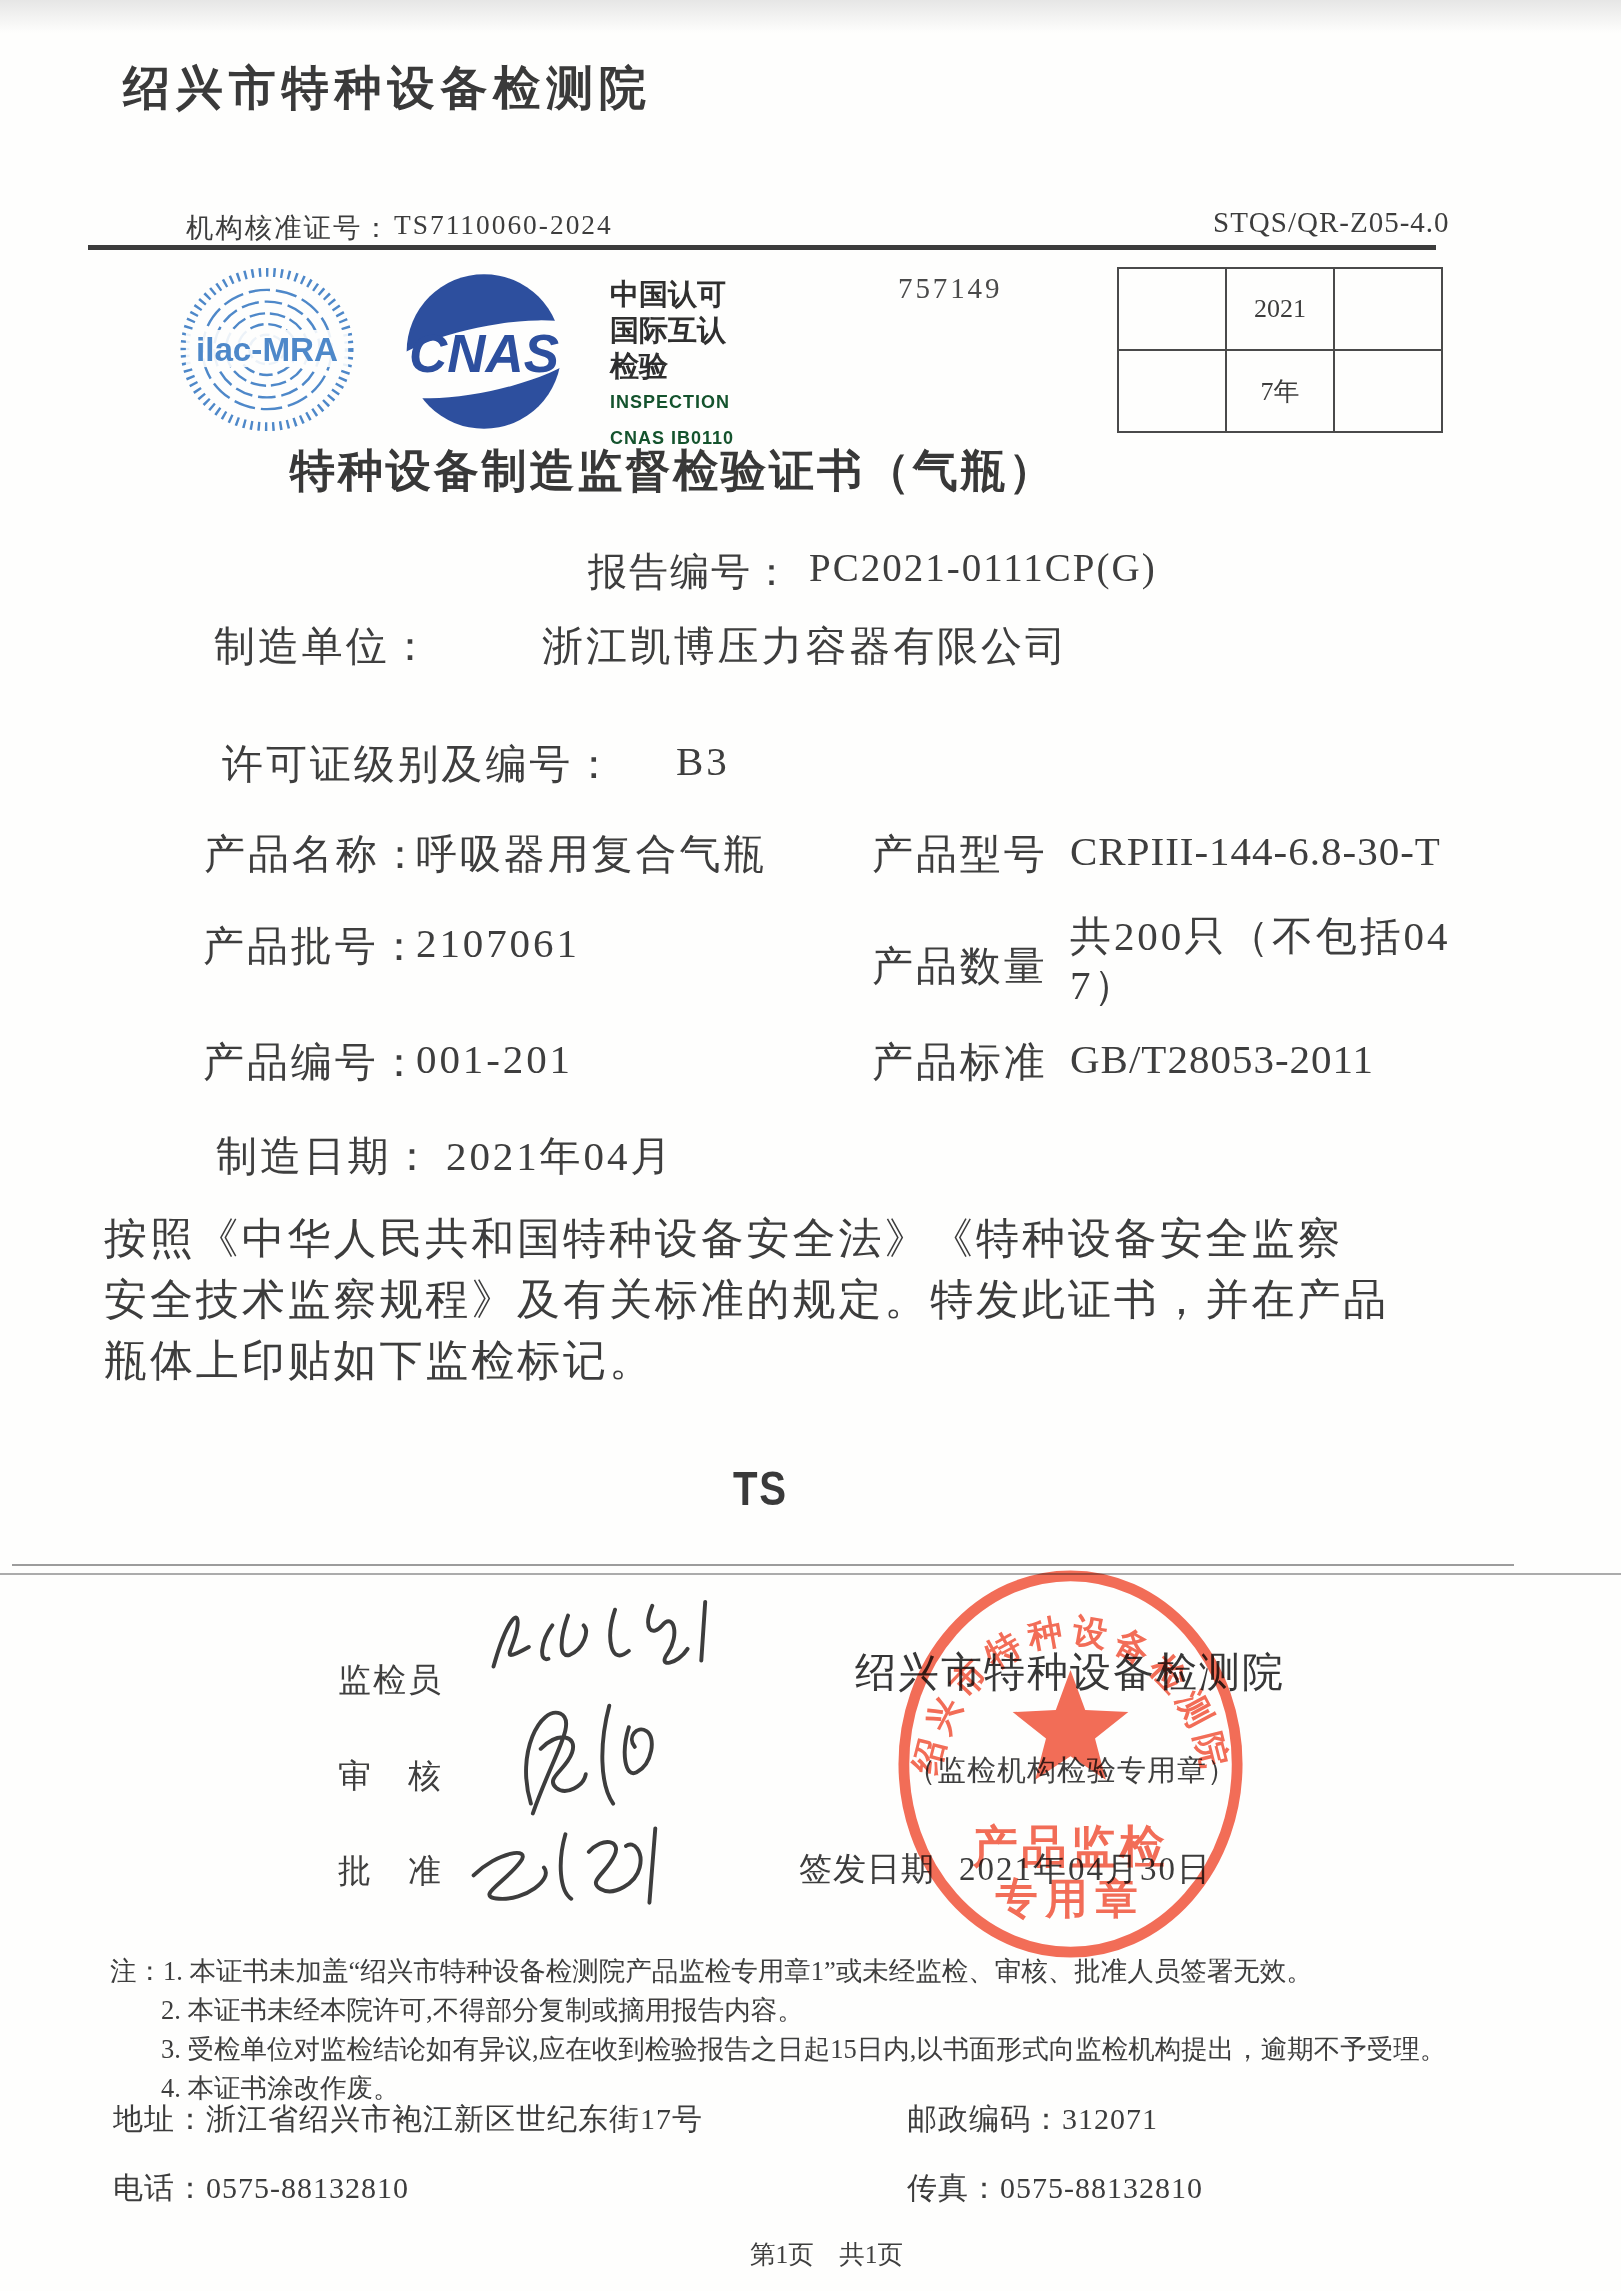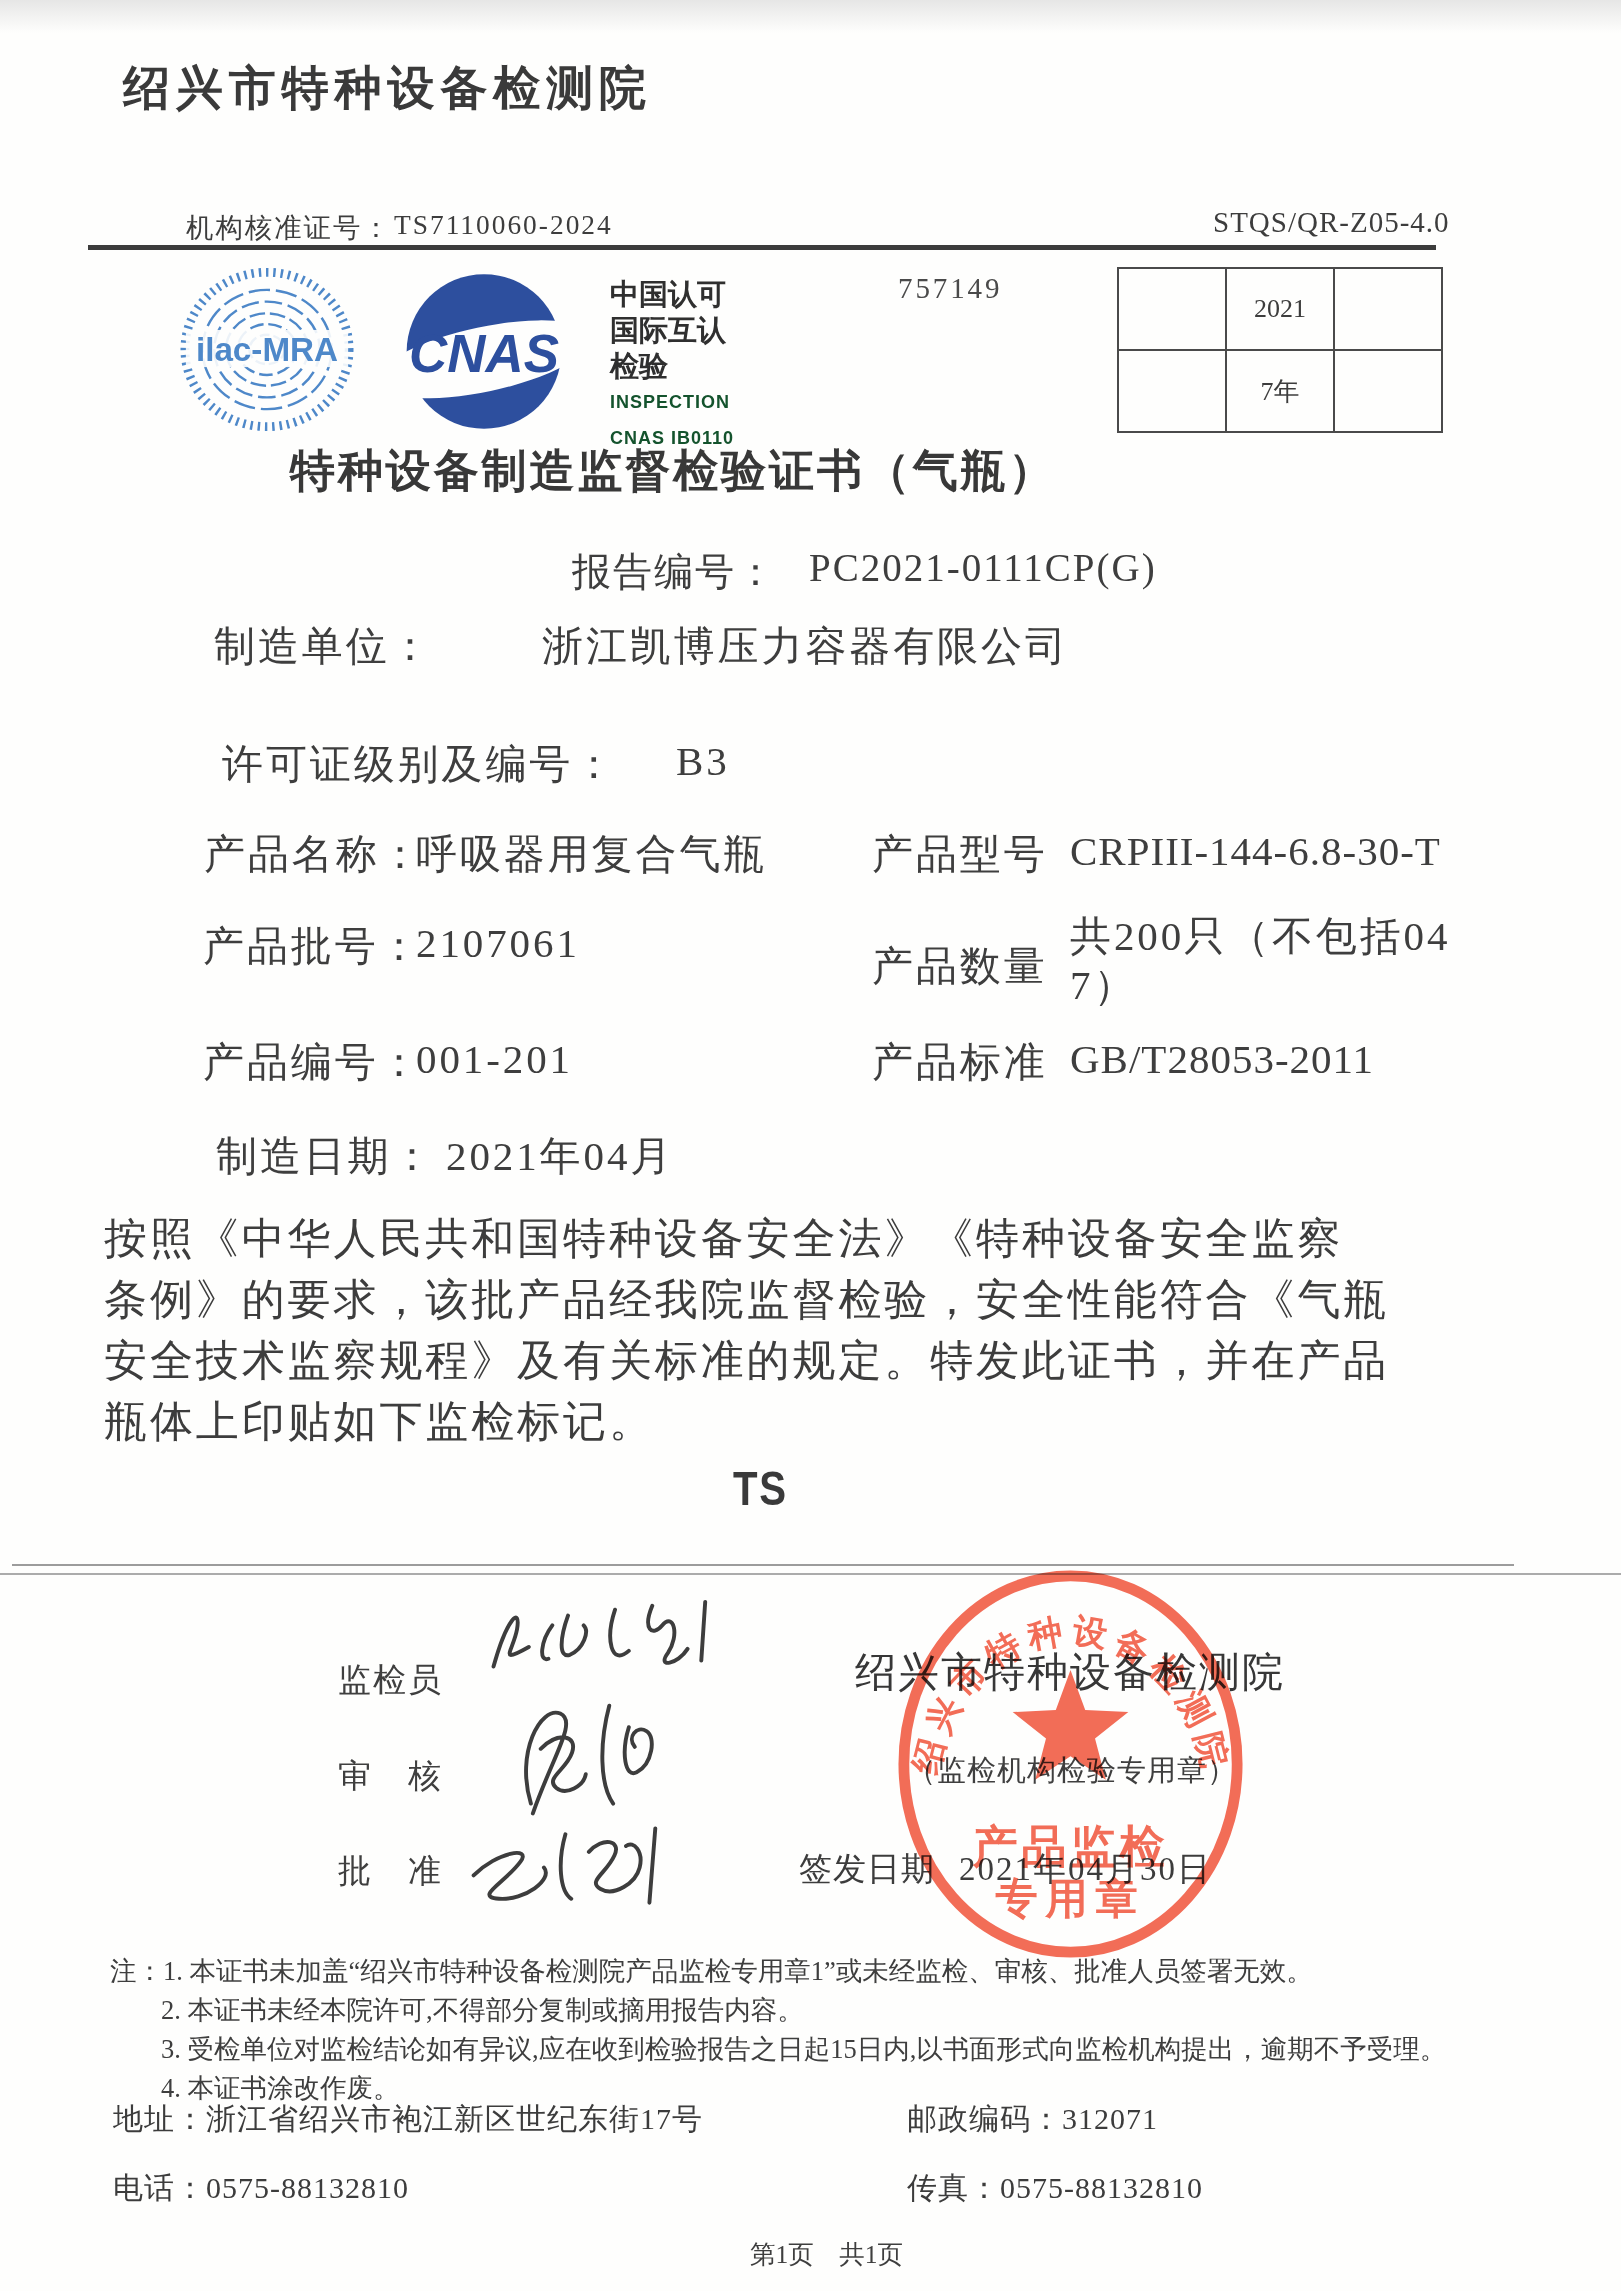--- a/index.html
+++ b/index.html
@@ -94,21 +94,21 @@
     <tr>
       <td></td>
       <td>7年</td>
       <td></td>
     </tr>
   </tbody>
     </table>
 
   <div class="abs cert-title" style="left:290px;top:441px;">特种设备制造监督检验证书（气瓶）</div>
 
-  <div class="abs field-sm" style="left:572px;top:545px;">报告编号：</div>
+  <div class="abs field-sm" style="left:588px;top:545px;">报告编号：</div>
   <div class="abs field-sm" style="left:809px;top:545px;">PC2021-0111CP(G)</div>
 
   <div class="abs field" style="left:214px;top:619px;">制造单位：</div>
   <div class="abs field" style="left:542px;top:619px;">浙江凯博压力容器有限公司</div>
 
   <div class="abs field" style="left:222px;top:737px;">许可证级别及编号：</div>
   <div class="abs field" style="left:676px;top:737px;">B3</div>
 
   <div class="abs field" style="left:204px;top:827px;">产品名称：</div>
   <div class="abs field" style="left:416px;top:827px;">呼吸器用复合气瓶</div>
@@ -123,21 +123,20 @@
   <div class="abs field" style="left:203px;top:1035px;">产品编号：</div>
   <div class="abs field" style="left:416px;top:1035px;">001-201</div>
   <div class="abs field" style="left:872px;top:1035px;">产品标准</div>
   <div class="abs field" style="left:1070px;top:1035px;letter-spacing:1px;">GB/T28053-2011</div>
 
   <div class="abs field" style="left:216px;top:1129px;">制造日期：</div>
   <div class="abs field" style="left:446px;top:1129px;">2021年04月</div>
 
   <div class="abs" style="left:104px;top:1208px;width:1372px;">
     <div class="para-line">按照《中华人民共和国特种设备安全法》《特种设备安全监察</div>
-    <div class="para-line">条例》的要求，该批产品经我院监督检验，安全性能符合《气瓶</div>
     <div class="para-line">安全技术监察规程》及有关标准的规定。特发此证书，并在产品</div>
     <div class="para-line">瓶体上印贴如下监检标记。</div>
   </div>
 
   <div class="abs ts-mark" style="left:733px;top:1460px;">TS</div>
 
   <div class="abs thin-rule" style="left:11.8px;top:1564px;width:1502px;background:#9c9c9c;"></div>
   <div class="abs thin-rule" style="left:0;top:1573px;width:1621px;background:#ababab;"></div>
 
   <div class="abs sign-label" style="left:338px;top:1658px;">监检员</div>

